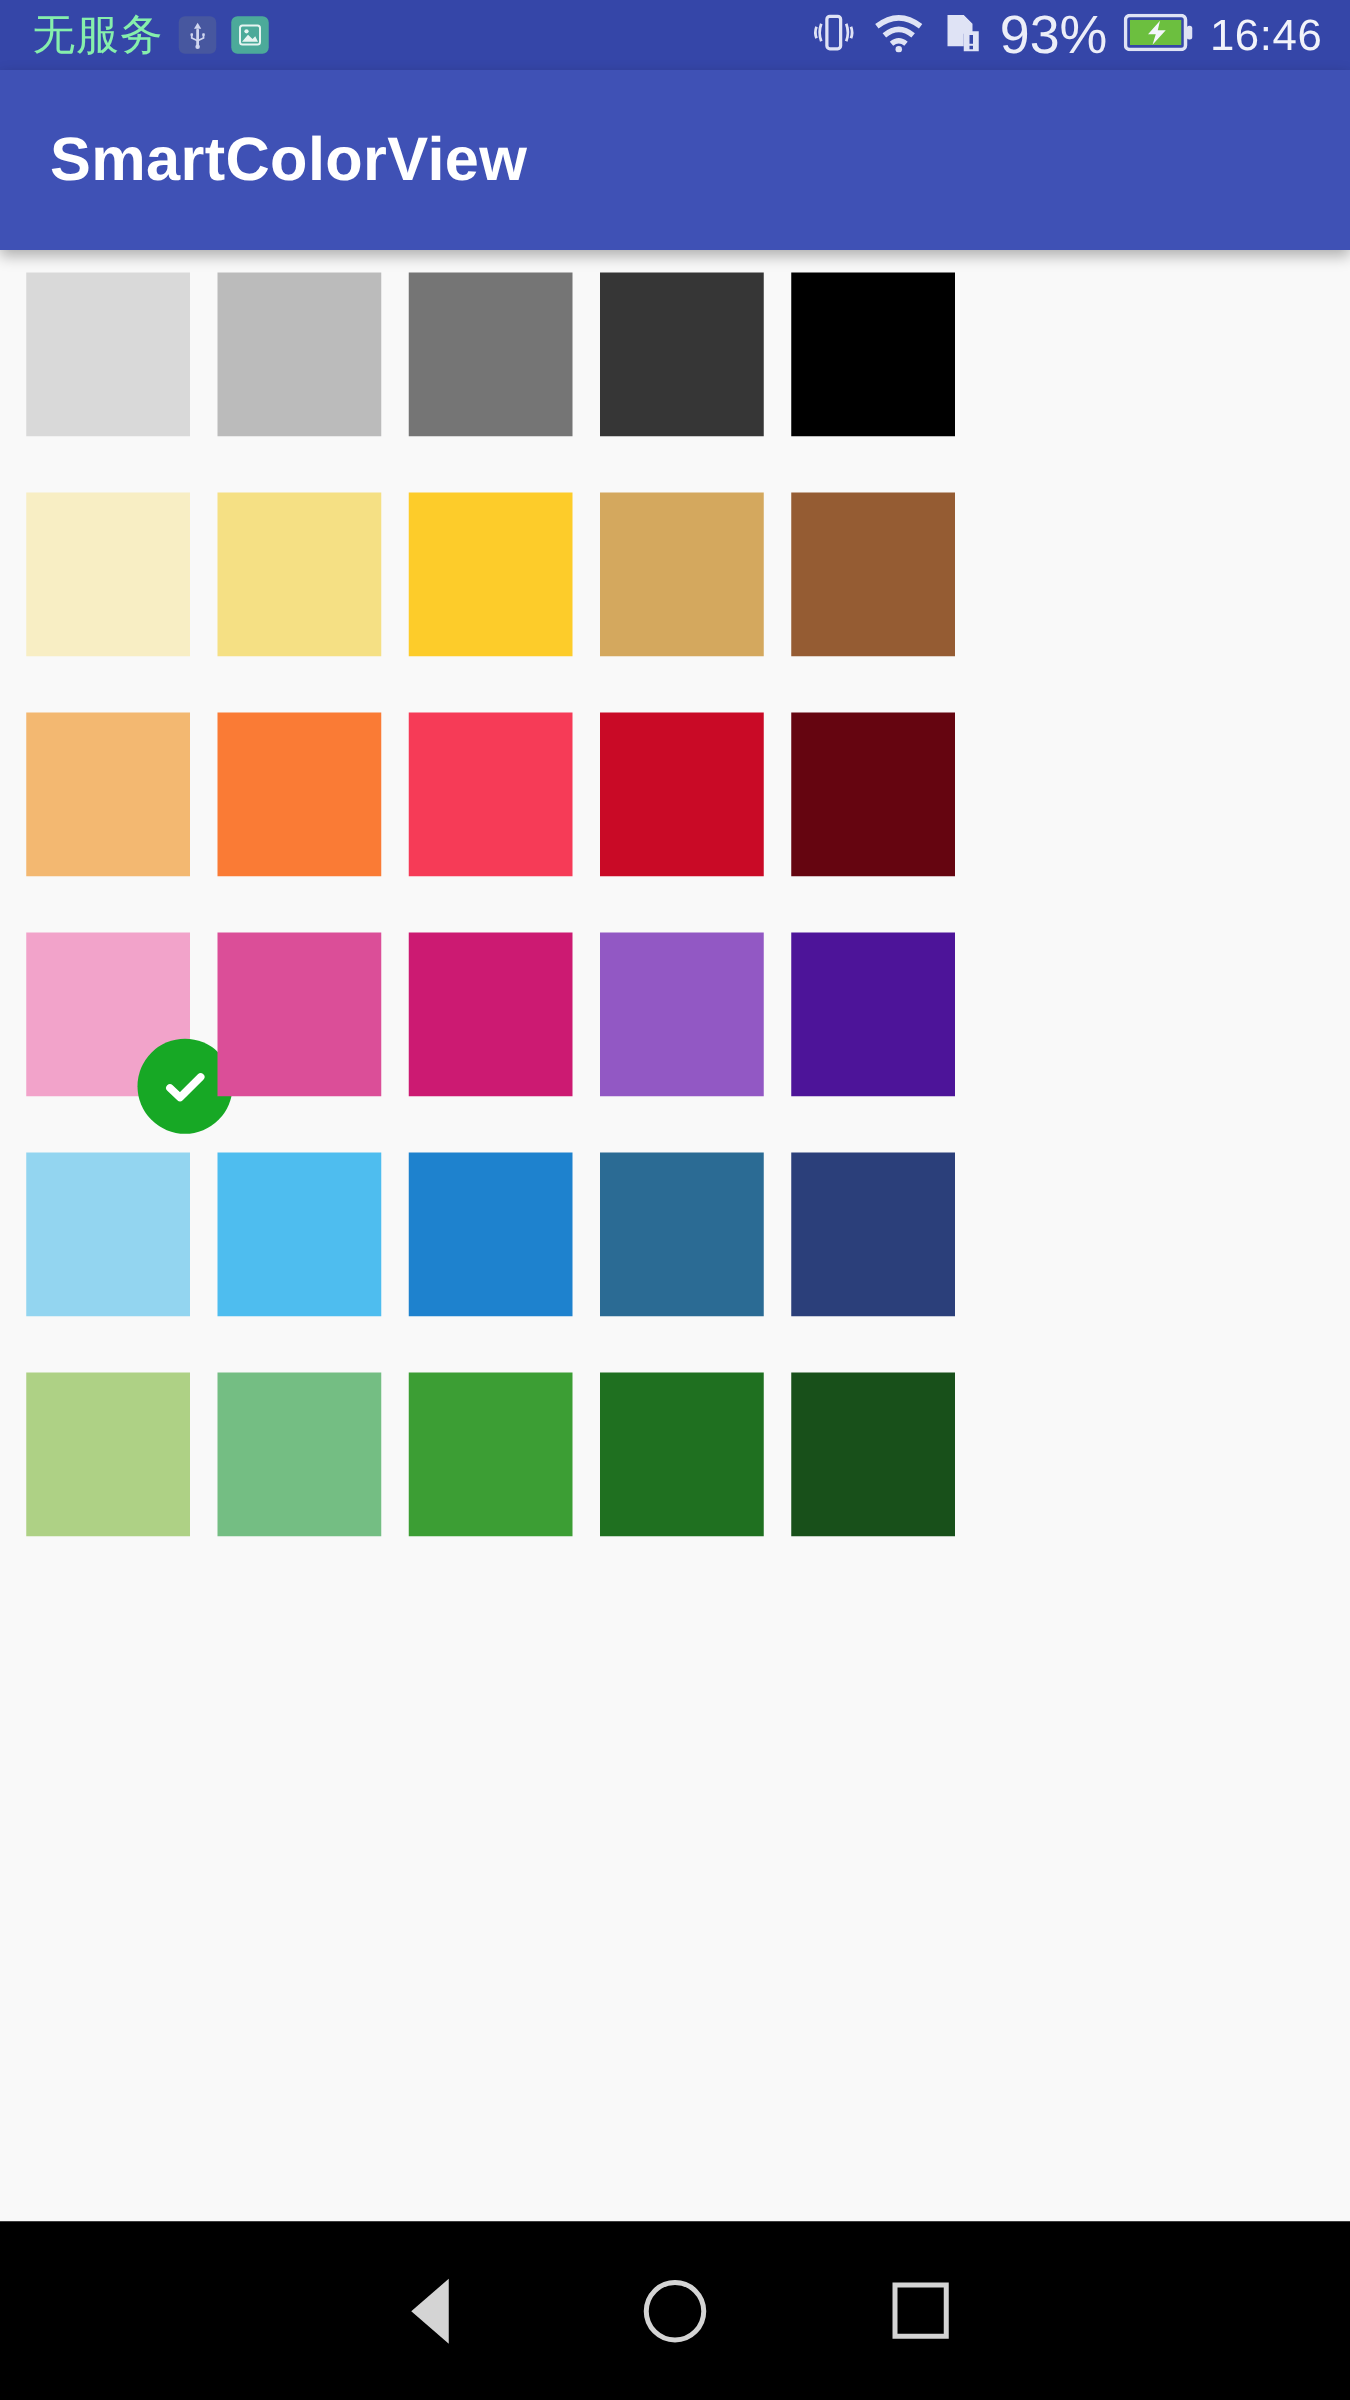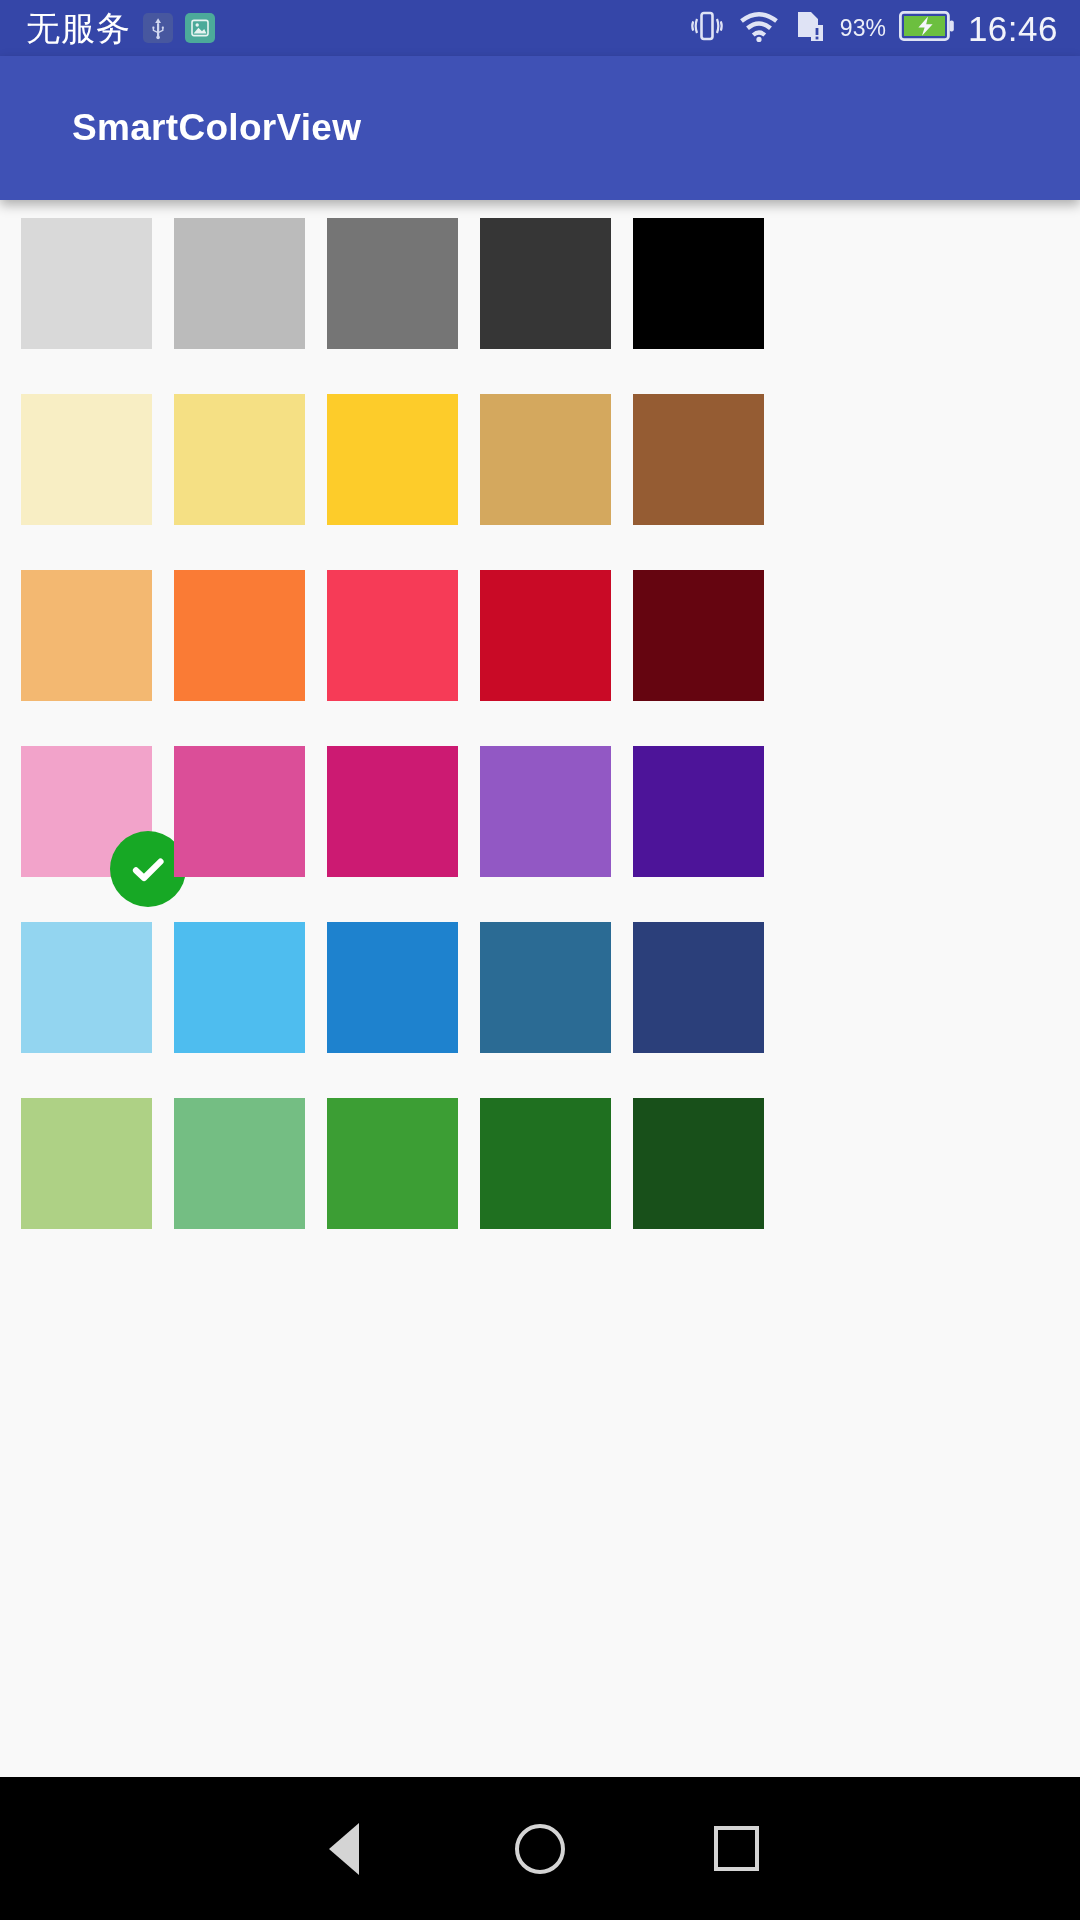--- a/index.html
+++ b/index.html
@@ -14,47 +14,47 @@
   
   #status-bar {
     position:absolute; left:0; top:0; width:1080px; height:56px;
     background:#3546a8;
     display:flex; align-items:center;
     padding:0 22px 0 26px;
     color:#e8eaf6;
   }
   #status-left { display:flex; align-items:center; gap:12px; }
   #carrier {
-    font-size:34px; letter-spacing:1px; color:#ffffff;
+    font-size:34px; letter-spacing:1px; color:#86efac;
     font-weight:400; line-height:1;
   }
   .badge-icon {
     width:30px; height:30px; border-radius:5px;
     display:flex; align-items:center; justify-content:center;
     position:relative;
   }
   .badge-usb { background:#47579f; }
   .badge-img { background:#4caa9a; }
   #status-right {
     margin-left:auto; display:flex; align-items:center; gap:13px;
   }
-  #battery-pct { font-size:23px; color:#eceef8; line-height:1; }
+  #battery-pct { font-size:43px; color:#eceef8; line-height:1; }
   #clock { font-size:35px; color:#f2f3fa; line-height:1; letter-spacing:0.5px; }
 
   
   #app-bar {
     position:absolute; left:0; top:56px; width:1080px; height:144px;
     background:#3f51b5;
     display:flex; align-items:center;
     padding-left:40px;
     box-shadow:0 5px 11px rgba(0,0,0,0.30);
     z-index:5;
   }
   #app-title {
-    color:#ffffff; font-size:37px; font-weight:bold; letter-spacing:0.3px;margin-left:32px;
+    color:#ffffff; font-size:49px; font-weight:bold; letter-spacing:0.3px;
   }
 
   
   #color-grid {
     position:absolute; left:0; top:200px; width:1080px; height:1277px;
     background:#f9f9f9;
     padding:18px 0 0 0;
     z-index:1;
   }
   .grid-row {

